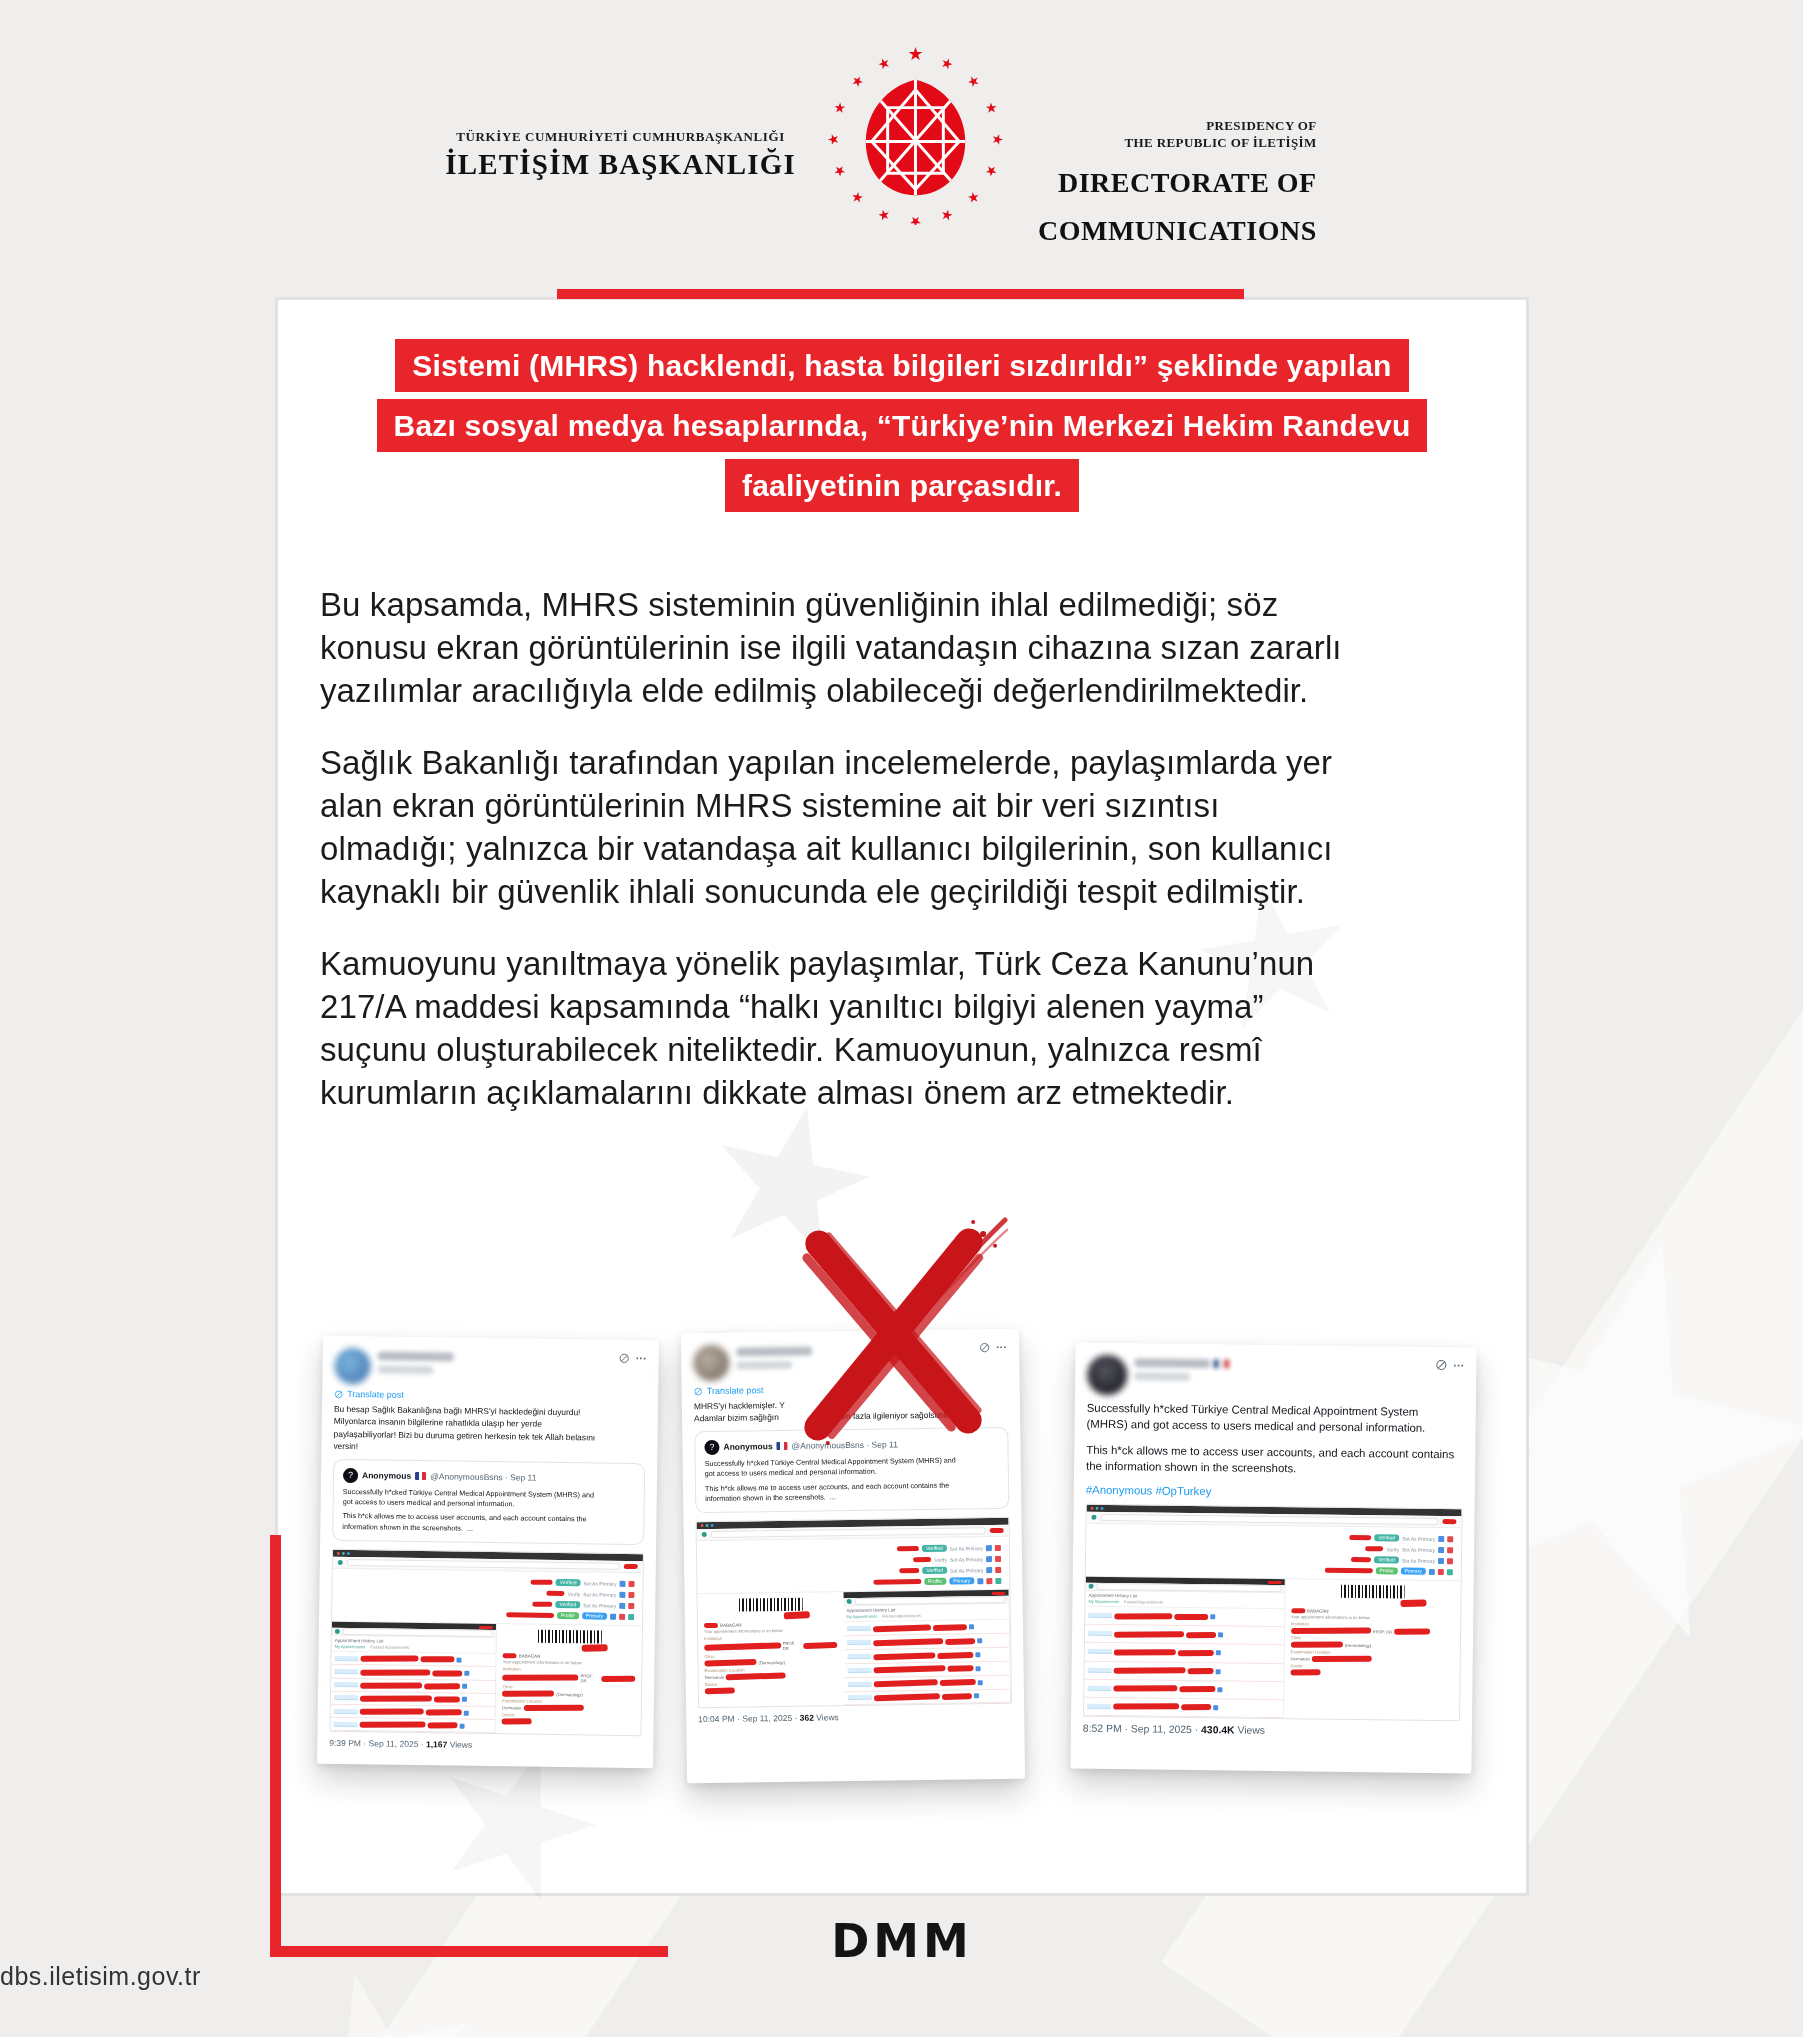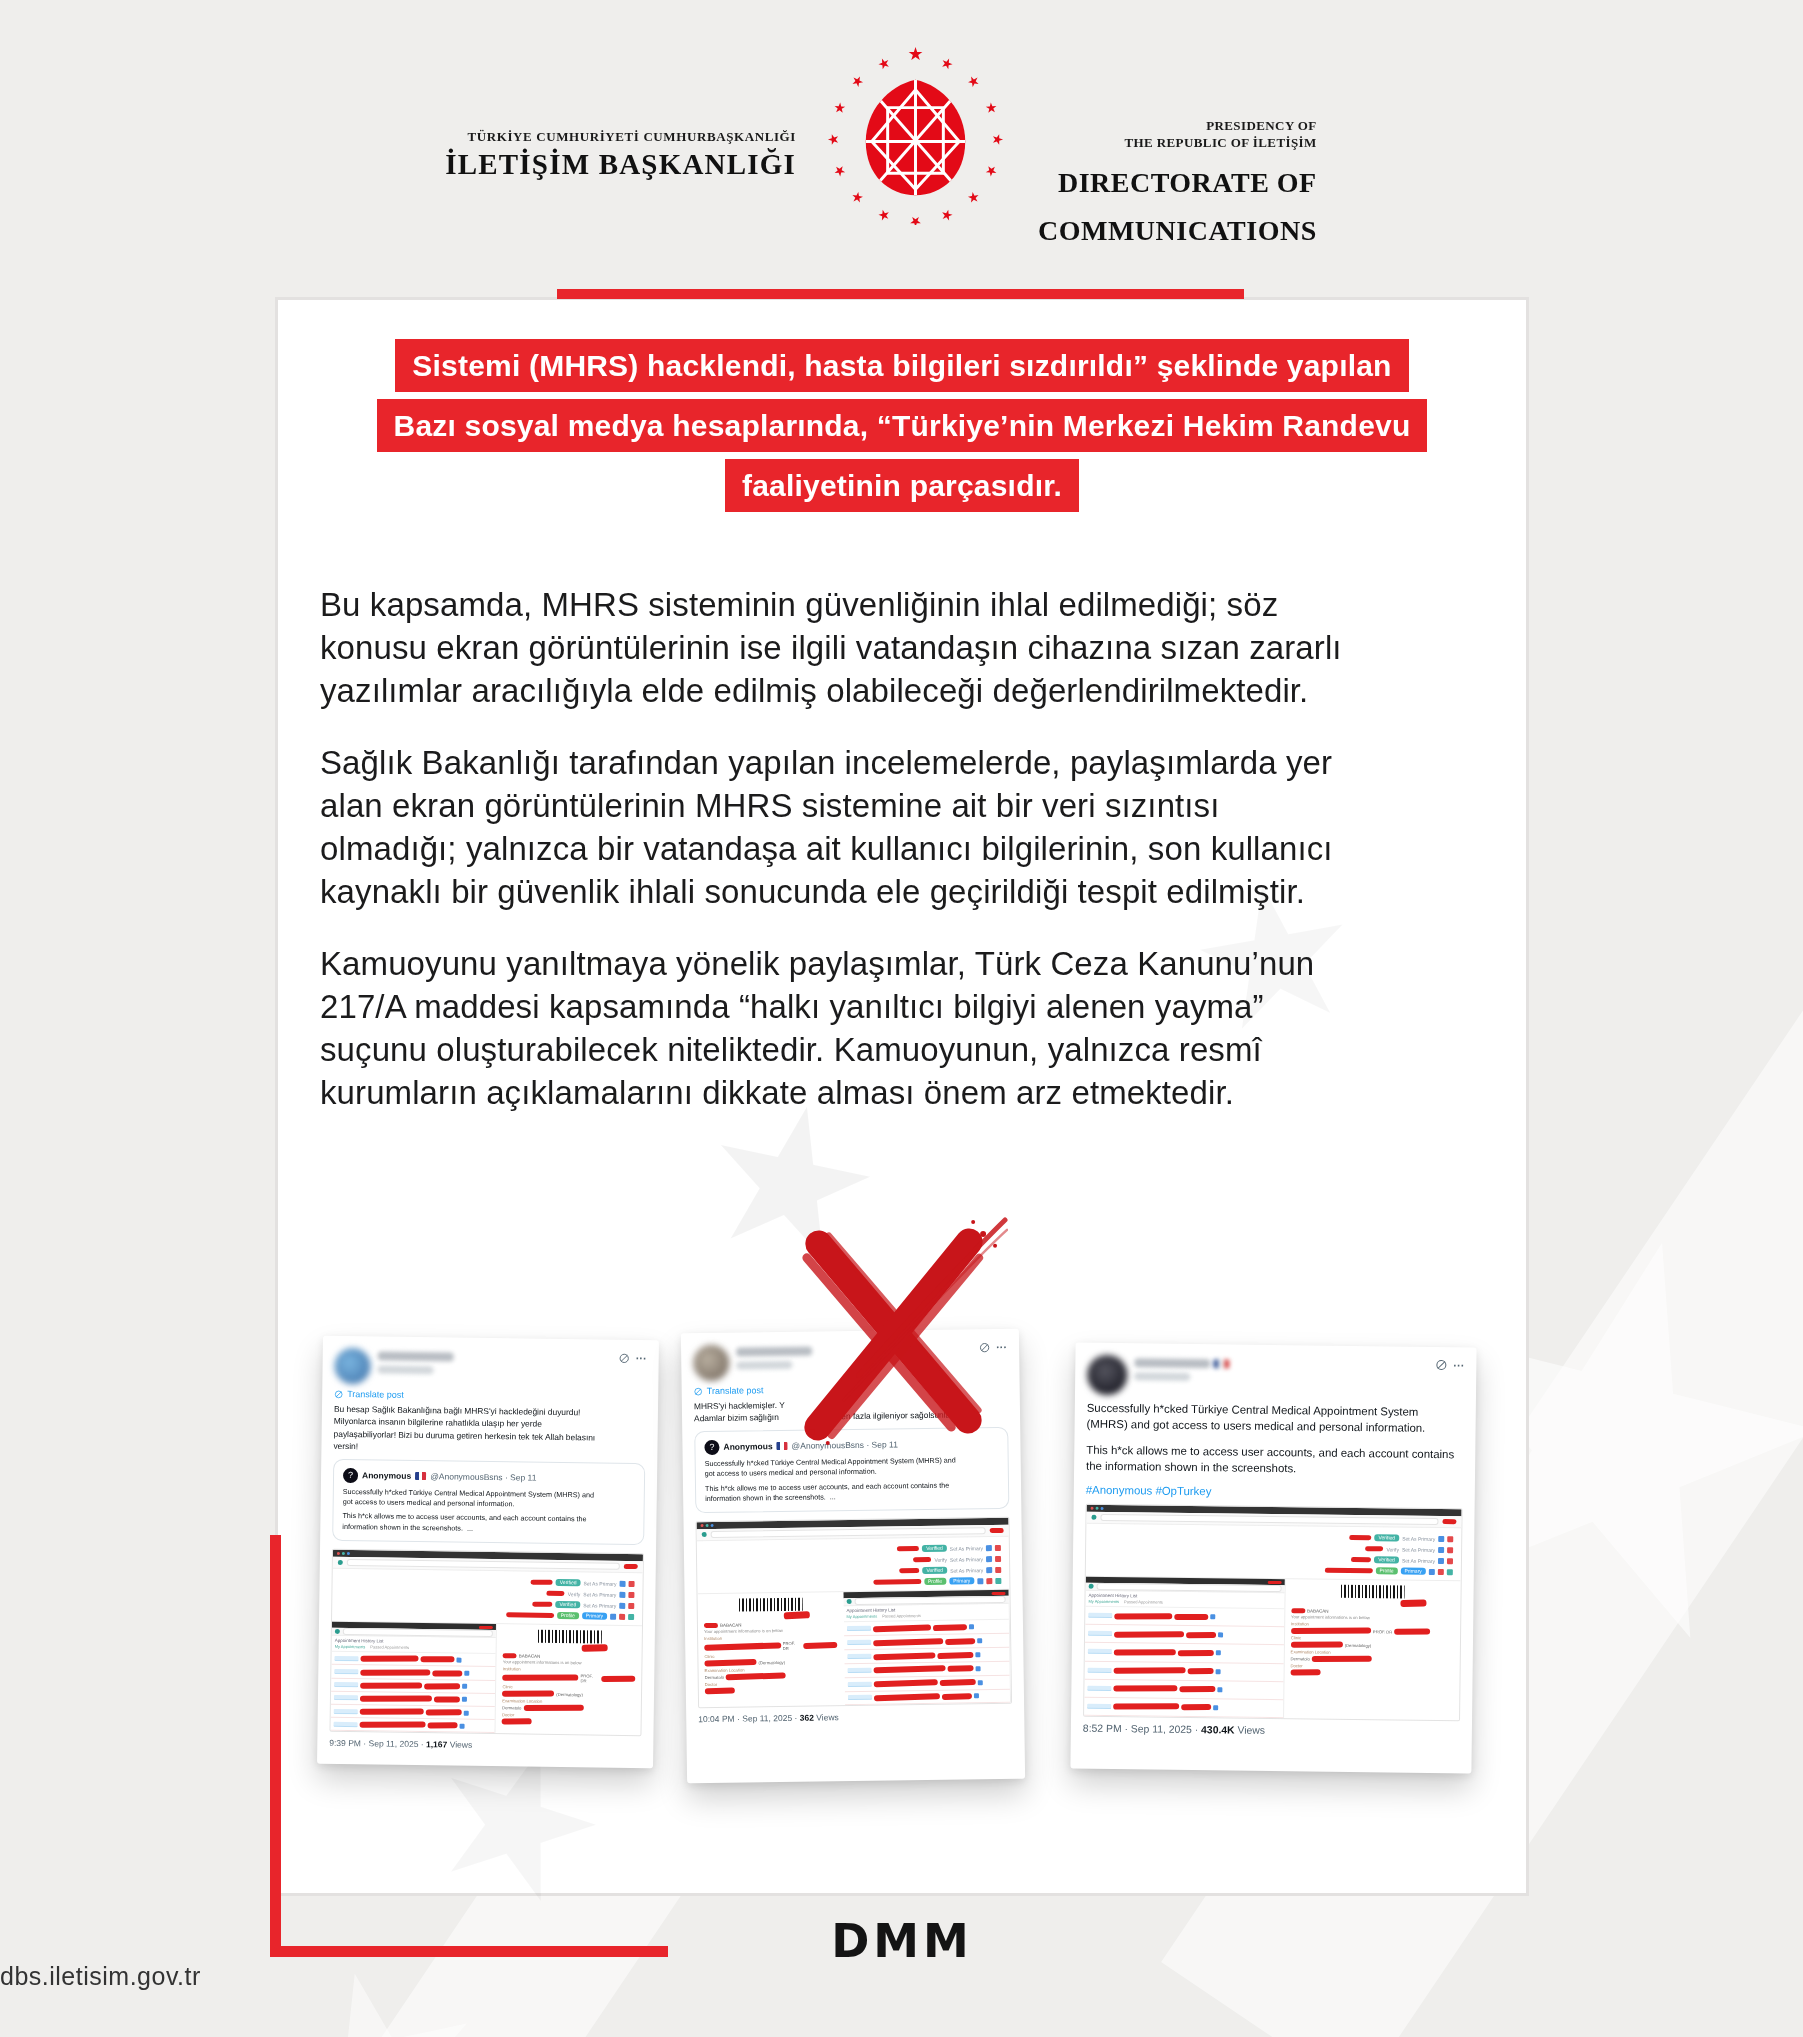--- a/index.html
+++ b/index.html
@@ -7,21 +7,21 @@
     width:1804px;height:2038px;position:relative;overflow:hidden;
     background:#efeeec;font-family:"Liberation Sans",sans-serif;color:#1d1d1f;
   }
   
   .stripe{position:absolute;background:rgba(255,255,255,.55);transform:rotate(-56deg);z-index:0;}
   .stripe.s1{left:975px;top:1373px;width:1294px;height:239px;}
   .stripe.s2{left:149px;top:1711px;width:995px;height:169px;}
   .bstar{position:absolute;color:#ffffff;opacity:.6;font-family:"DejaVu Sans",sans-serif;z-index:0;line-height:1;}
   .wstar{position:absolute;color:#000;font-family:"DejaVu Sans",sans-serif;z-index:2;line-height:1;}
   
-  .hdr-left{position:absolute;right:1008px;top:129px;text-align:right;z-index:1;}
+  .hdr-left{position:absolute;right:1008px;top:129px;text-align:center;z-index:1;}
   .hdr-left .small{font-family:"Liberation Serif",serif;font-weight:bold;font-size:13px;letter-spacing:0.6px;color:#1a1a1a;}
   .hdr-left .big{font-family:"Liberation Serif",serif;font-weight:bold;font-size:29px;letter-spacing:1.2px;color:#111;margin-top:3px;}
   .hdr-right{position:absolute;left:1038px;top:117px;text-align:right;z-index:1;}
   .hdr-right .small{font-family:"Liberation Serif",serif;font-weight:bold;font-size:13px;letter-spacing:0.4px;line-height:17px;color:#1a1a1a;}
   .hdr-right .big{font-family:"Liberation Serif",serif;font-weight:bold;font-size:28px;letter-spacing:0.5px;line-height:32px;color:#111;margin-top:16px;}
   .emblem{position:absolute;left:826px;top:36px;z-index:1;}
   
   .card{position:absolute;left:275px;top:297px;width:1254px;height:1599px;background:#fff;
         border:3px solid #e3e1e0;box-sizing:border-box;z-index:1;}
   .topbar{position:absolute;left:557px;top:289px;width:687px;height:10px;background:#e8252b;z-index:6;}

